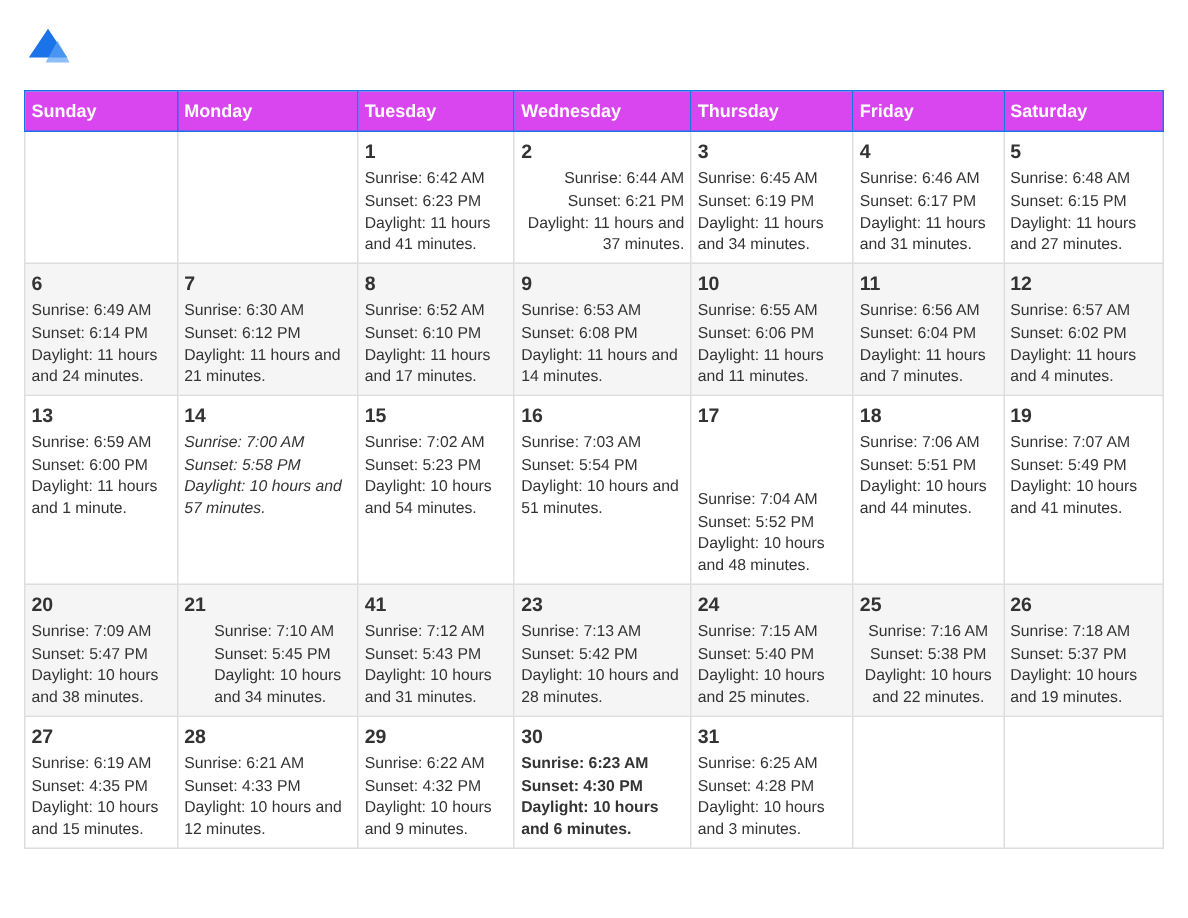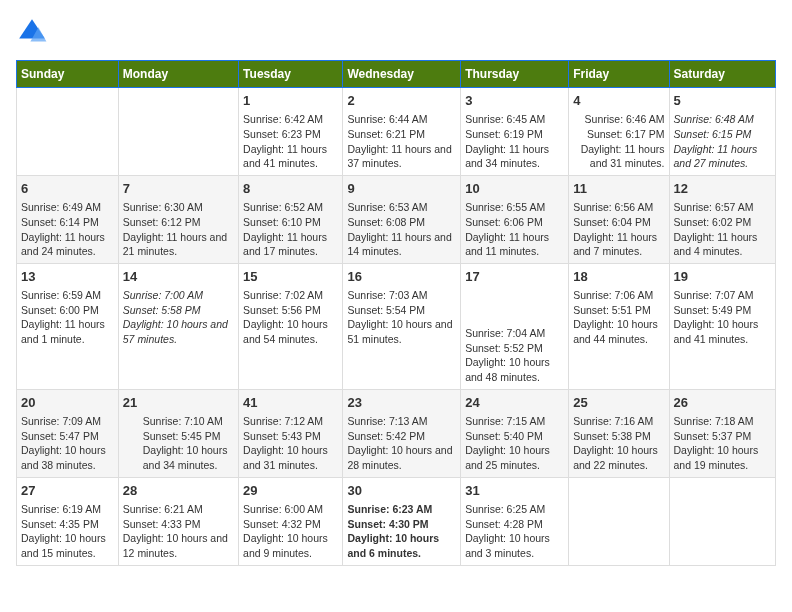--- a/index.html
+++ b/index.html
@@ -43,21 +43,21 @@
     .subtitle {
       font-size: 14px;
       color: #555;
     }
     table {
       width: 100%;
       border-collapse: collapse;
       font-size: 11px;
     }
     thead tr {
-      background-color: #4d7c0f;
+      background-color: #d946ef;
       color: #fff;
     }
     thead th {
       padding: 6px 4px;
       text-align: left;
       font-weight: 600;
       font-size: 12px;
       border: 1px solid #1a73e8;
     }
     tbody tr {
@@ -128,39 +128,39 @@
         <td class="empty"></td>
         <td class="empty"></td>
         <td>
           <span class="day-num">1</span>
           <div class="cell-content" style="white-space: pre-line;">Sunrise: 6:42 AM
 Sunset: 6:23 PM
 Daylight: 11 hours and 41 minutes.</div>
         </td>
         <td>
           <span class="day-num">2</span>
-          <div class="cell-content" style="white-space: pre-line;">Sunrise: 6:44 AM
+          <div class="cell-content" style="white-space: pre-line; text-align: right;">Sunrise: 6:44 AM
 Sunset: 6:21 PM
 Daylight: 11 hours and 37 minutes.</div>
         </td>
         <td>
           <span class="day-num">3</span>
           <div class="cell-content" style="white-space: pre-line;">Sunrise: 6:45 AM
 Sunset: 6:19 PM
 Daylight: 11 hours and 34 minutes.</div>
         </td>
         <td>
           <span class="day-num">4</span>
-          <div class="cell-content" style="white-space: pre-line; text-align: right;">Sunrise: 6:46 AM
+          <div class="cell-content" style="white-space: pre-line;">Sunrise: 6:46 AM
 Sunset: 6:17 PM
 Daylight: 11 hours and 31 minutes.</div>
         </td>
         <td>
           <span class="day-num">5</span>
-          <div class="cell-content" style="white-space: pre-line; font-style: italic;">Sunrise: 6:48 AM
+          <div class="cell-content" style="white-space: pre-line;">Sunrise: 6:48 AM
 Sunset: 6:15 PM
 Daylight: 11 hours and 27 minutes.</div>
         </td>
       </tr>
       <tr>
         <td>
           <span class="day-num">6</span>
           <div class="cell-content" style="white-space: pre-line;">Sunrise: 6:49 AM
 Sunset: 6:14 PM
 Daylight: 11 hours and 24 minutes.</div>
@@ -211,21 +211,21 @@
         </td>
         <td>
           <span class="day-num">14</span>
           <div class="cell-content" style="white-space: pre-line; font-style: italic;">Sunrise: 7:00 AM
 Sunset: 5:58 PM
 Daylight: 10 hours and 57 minutes.</div>
         </td>
         <td>
           <span class="day-num">15</span>
           <div class="cell-content" style="white-space: pre-line;">Sunrise: 7:02 AM
-Sunset: 5:56 PM
+Sunset: 5:23 PM
 Daylight: 10 hours and 54 minutes.</div>
         </td>
         <td>
           <span class="day-num">16</span>
           <div class="cell-content" style="white-space: pre-line;">Sunrise: 7:03 AM
 Sunset: 5:54 PM
 Daylight: 10 hours and 51 minutes.</div>
         </td>
         <td>
           <span class="day-num">17</span>
@@ -272,21 +272,21 @@
 Daylight: 10 hours and 28 minutes.</div>
         </td>
         <td>
           <span class="day-num">24</span>
           <div class="cell-content" style="white-space: pre-line;">Sunrise: 7:15 AM
 Sunset: 5:40 PM
 Daylight: 10 hours and 25 minutes.</div>
         </td>
         <td>
           <span class="day-num">25</span>
-          <div class="cell-content" style="white-space: pre-line;">Sunrise: 7:16 AM
+          <div class="cell-content" style="white-space: pre-line; text-align: center;">Sunrise: 7:16 AM
 Sunset: 5:38 PM
 Daylight: 10 hours and 22 minutes.</div>
         </td>
         <td>
           <span class="day-num">26</span>
           <div class="cell-content" style="white-space: pre-line;">Sunrise: 7:18 AM
 Sunset: 5:37 PM
 Daylight: 10 hours and 19 minutes.</div>
         </td>
       </tr>
@@ -298,21 +298,21 @@
 Daylight: 10 hours and 15 minutes.</div>
         </td>
         <td>
           <span class="day-num">28</span>
           <div class="cell-content" style="white-space: pre-line;">Sunrise: 6:21 AM
 Sunset: 4:33 PM
 Daylight: 10 hours and 12 minutes.</div>
         </td>
         <td>
           <span class="day-num">29</span>
-          <div class="cell-content" style="white-space: pre-line;">Sunrise: 6:00 AM
+          <div class="cell-content" style="white-space: pre-line;">Sunrise: 6:22 AM
 Sunset: 4:32 PM
 Daylight: 10 hours and 9 minutes.</div>
         </td>
         <td>
           <span class="day-num">30</span>
           <div class="cell-content" style="white-space: pre-line; font-weight: bold;">Sunrise: 6:23 AM
 Sunset: 4:30 PM
 Daylight: 10 hours and 6 minutes.</div>
         </td>
         <td>

